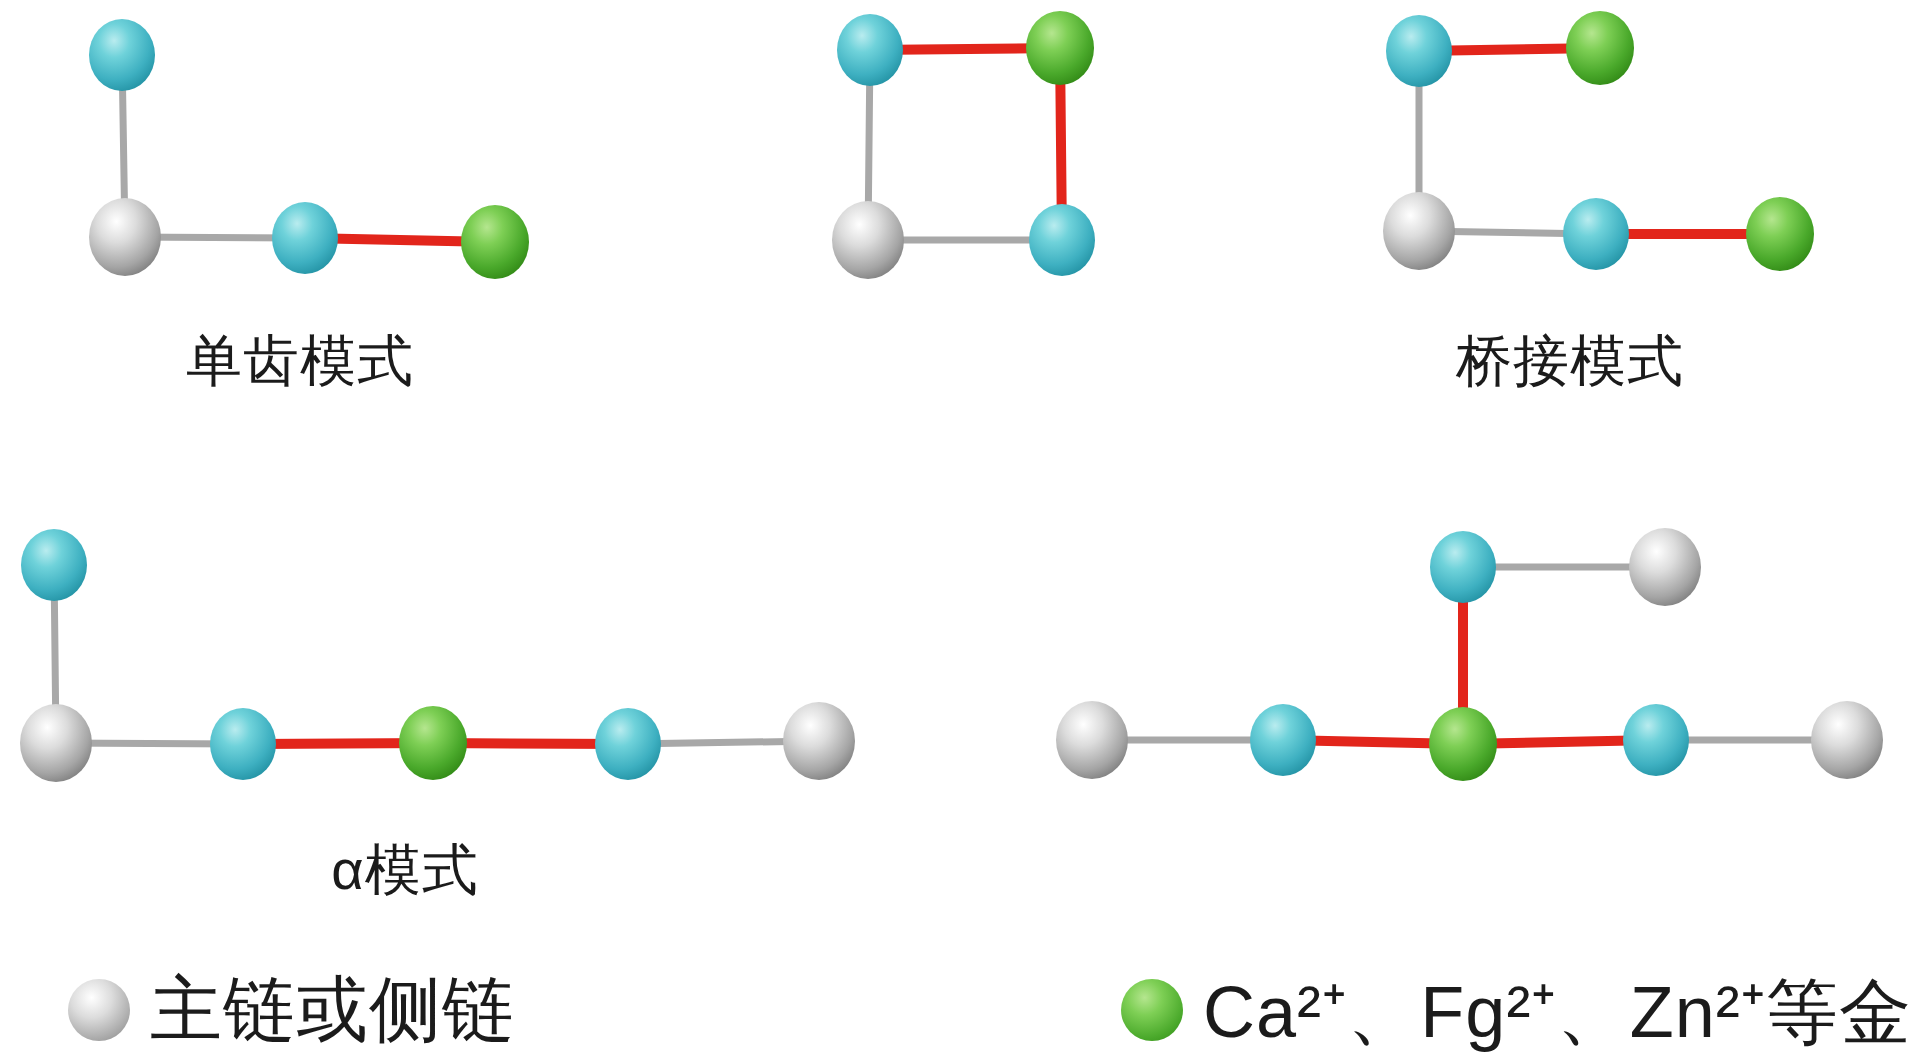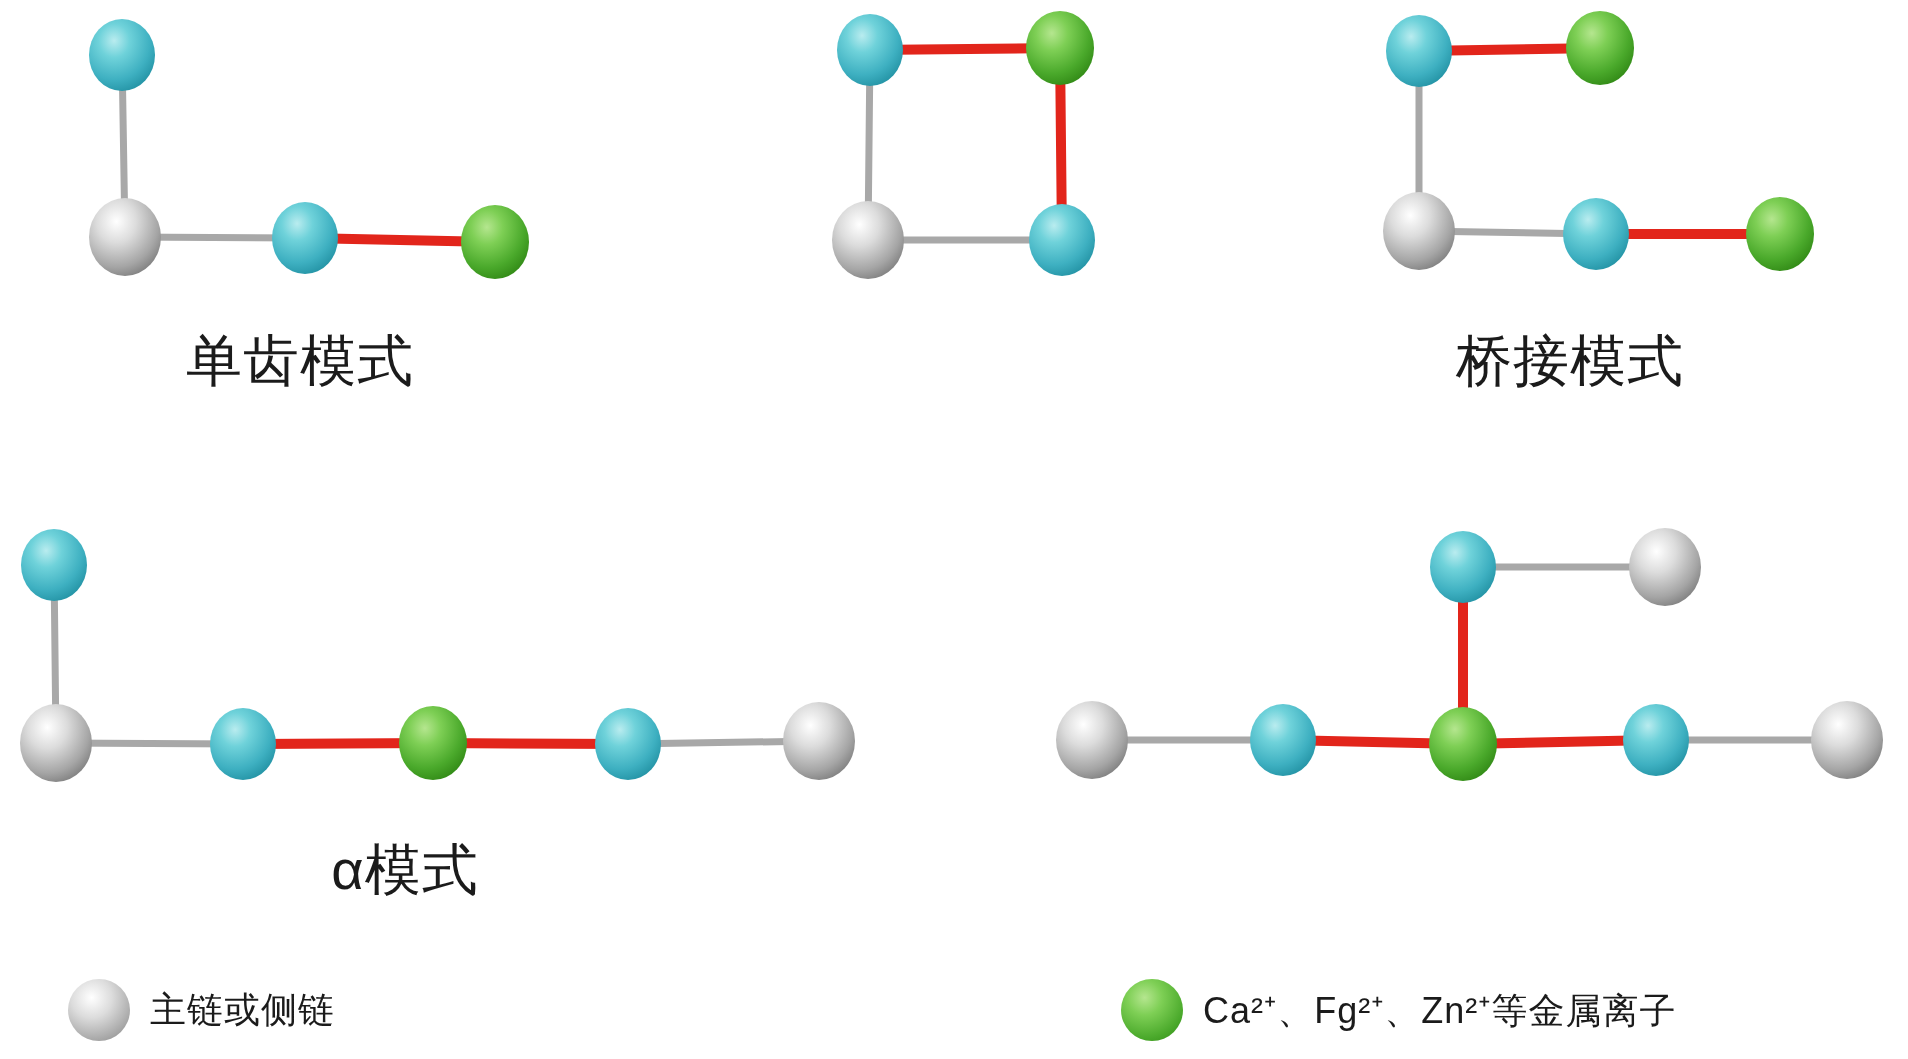--- a/index.html
+++ b/index.html
@@ -7,21 +7,21 @@
        font-family:Liberation Sans, sans-serif;}
   #figure-canvas{position:absolute;left:0;top:0;}
   .dlabel{position:absolute;transform:translateX(-50%);font-size:56px;line-height:1.08;
           color:#1b1b1b;white-space:nowrap;letter-spacing:1px;}
   #legend{position:absolute;left:0;top:0;width:100%;height:100%;pointer-events:none;}
   .legend-item{position:absolute;display:flex;align-items:center;height:68px;}
   .legend-ball{width:62px;height:62px;border-radius:50%;flex:0 0 auto;margin-right:20px;}
   .legend-ball[data-ball="gray"]{background:radial-gradient(circle at 38% 30%,#ffffff 0%,#dcdcdc 35%,#a5a5a5 75%,#787878 100%);}
   .legend-ball[data-ball="cyan"]{background:radial-gradient(circle at 38% 30%,#b9ecef 0%,#6fd2da 30%,#3eb0c1 70%,#1f8ea0 100%);}
   .legend-ball[data-ball="green"]{background:radial-gradient(circle at 38% 30%,#b5e68f 0%,#7ecf55 30%,#4aa92b 70%,#2e8513 100%);}
-  .legend-label{font-size:36px;color:#1b1b1b;white-space:nowrap;letter-spacing:1px;}
+  .legend-label{font-size:72px;color:#1b1b1b;white-space:nowrap;letter-spacing:1px;}
 </style>
 </head>
 <body>
 
 <div id="app">
 
   <svg id="figure-canvas" width="1908" height="1059" viewBox="0 0 1908 1059">
     <defs>
       <radialGradient id="grad-cyan" cx="38%" cy="30%" r="78%">
         <stop offset="0%" stop-color="#b9ecef"></stop>

